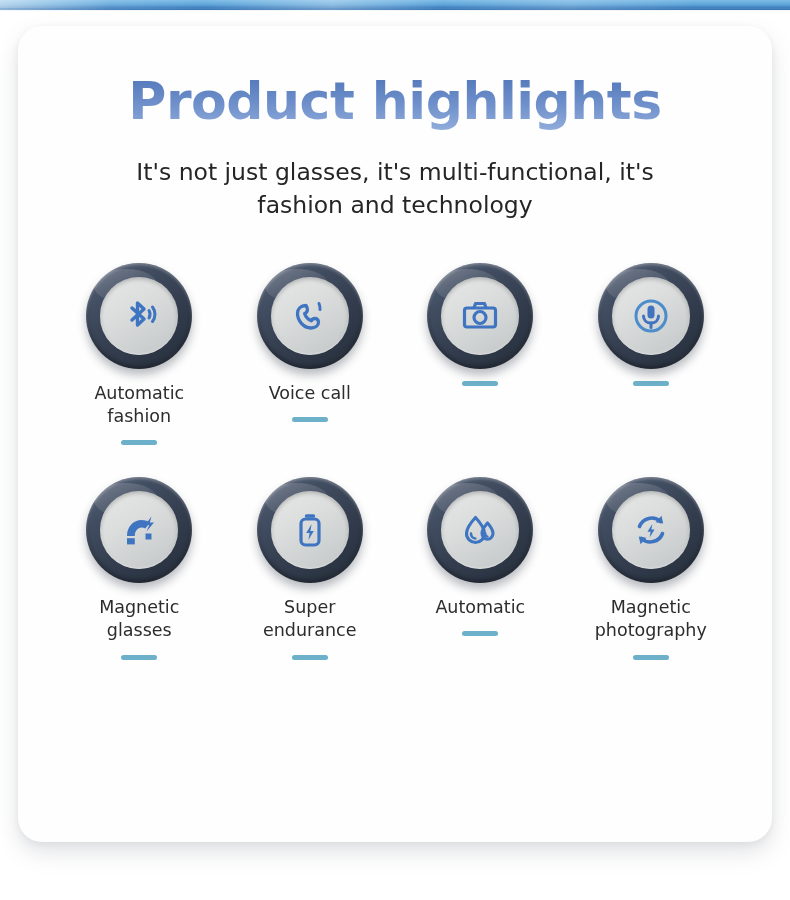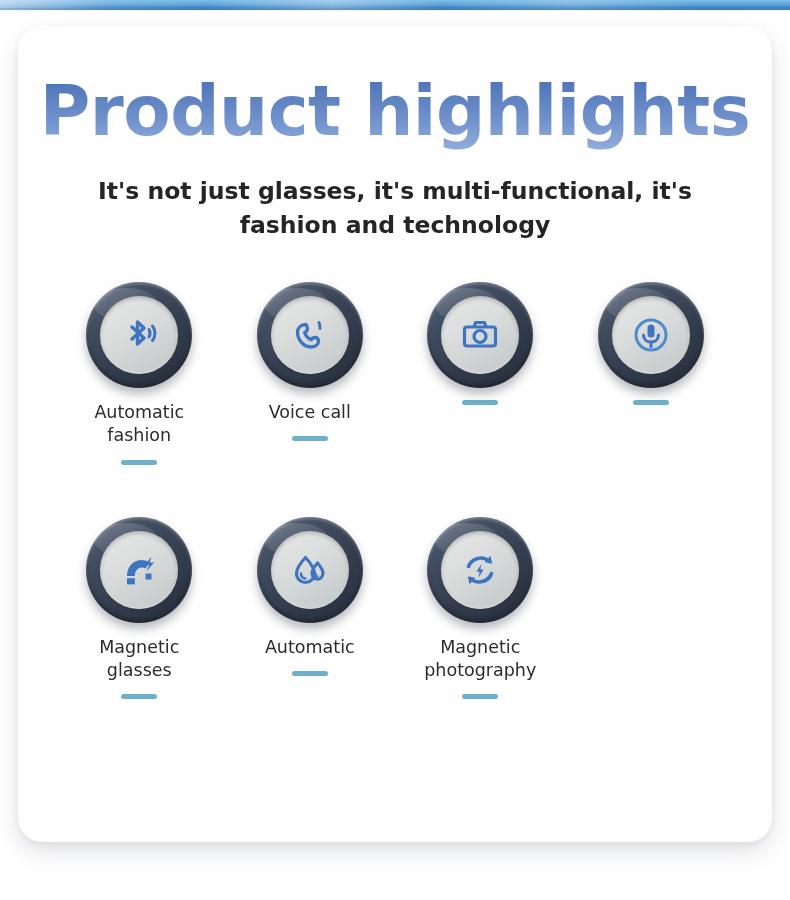--- a/index.html
+++ b/index.html
@@ -52,46 +52,46 @@
     box-shadow: 0 10px 22px rgba(120,125,135,0.22),
                 0 2px 6px rgba(120,125,135,0.10);
   }
 
   
   .title {
     margin: 0;
     padding-top: 46px;
     text-align: center;
     font-family: "DejaVu Sans", sans-serif;
-    font-size: 69px;
+    font-size: 52px;
     font-weight: 700;
     letter-spacing: -0.5px;
     line-height: 1.15;
     background: linear-gradient(180deg, #3b5fa4 0%, #4970b4 38%, #6f90cb 74%, #93aedc 100%);
     -webkit-background-clip: text;
     background-clip: text;
     color: transparent;
     -webkit-text-fill-color: transparent;
   }
   .subtitle {
     margin: 24px auto 4px;
     width: 600px;
     text-align: center;
     font-size: 23.5px;
-    font-weight: 700;
+    font-weight: 400;
     color: #252525;
     line-height: 1.42;
   }
 
   
   .grid {
     margin-top: 40px;
     display: grid;
     grid-template-columns: repeat(4, 1fr);
-    row-gap: 52px;
+    row-gap: 32px;
     padding: 0 36px;
   }
   .feature {
     display: flex;
     flex-direction: column;
     align-items: center;
   }
 
   
   .badge {
@@ -248,20 +248,38 @@
           </svg>
         </div>
       </div>
       <div class="label">
         <span>Magnetic</span>
         <br><span>glasses</span>
       </div>
       <div class="underline"></div>
     </div>
 
+    <div class="feature">
+      <div class="badge">
+        <div class="badge-face">
+          <svg width="48" height="48" viewBox="0 0 48 48">
+            <g fill="none" stroke="#3f74c0" stroke-width="3.2" stroke-linejoin="round">
+              <rect x="15" y="13" width="18" height="26" rx="4.5"></rect>
+              <path d="M20.5 10 L27.5 10" stroke-width="3.4" stroke-linecap="round"></path>
+            </g>
+            <path d="M25.6 18 L20.2 27 L23.6 27 L22.4 34 L27.8 25 L24.4 25 Z" fill="#3f74c0"></path>
+          </svg>
+        </div>
+      </div>
+      <div class="label">
+        <span>Super</span>
+        <br><span>endurance</span>
+      </div>
+      <div class="underline"></div>
+    </div>
 
     <div class="feature">
       <div class="badge">
         <div class="badge-face">
           <svg width="48" height="48" viewBox="0 0 48 48">
             <g fill="none" stroke="#3f74c0" stroke-width="3.1" stroke-linecap="round" stroke-linejoin="round">
               <path d="M31.5 17 C31.5 17 37 23.2 37 27.3 C37 30.6 34.5 33.2 31.5 33.2 C28.5 33.2 26 30.6 26 27.3 C26 23.2 31.5 17 31.5 17 Z"></path>
               <path d="M19.5 11.5 C19.5 11.5 28.5 21.2 28.5 27.6 C28.5 32.7 24.5 36.5 19.5 36.5 C14.5 36.5 10.5 32.7 10.5 27.6 C10.5 21.2 19.5 11.5 19.5 11.5 Z"></path>
               <path d="M15 27.5 C15 30.3 16.9 32.3 19.3 32.5" stroke-width="2.6"></path>
               <path d="M29.3 27.5 C29.3 29.2 30.2 30.4 31.5 30.6" stroke-width="2.4"></path>

